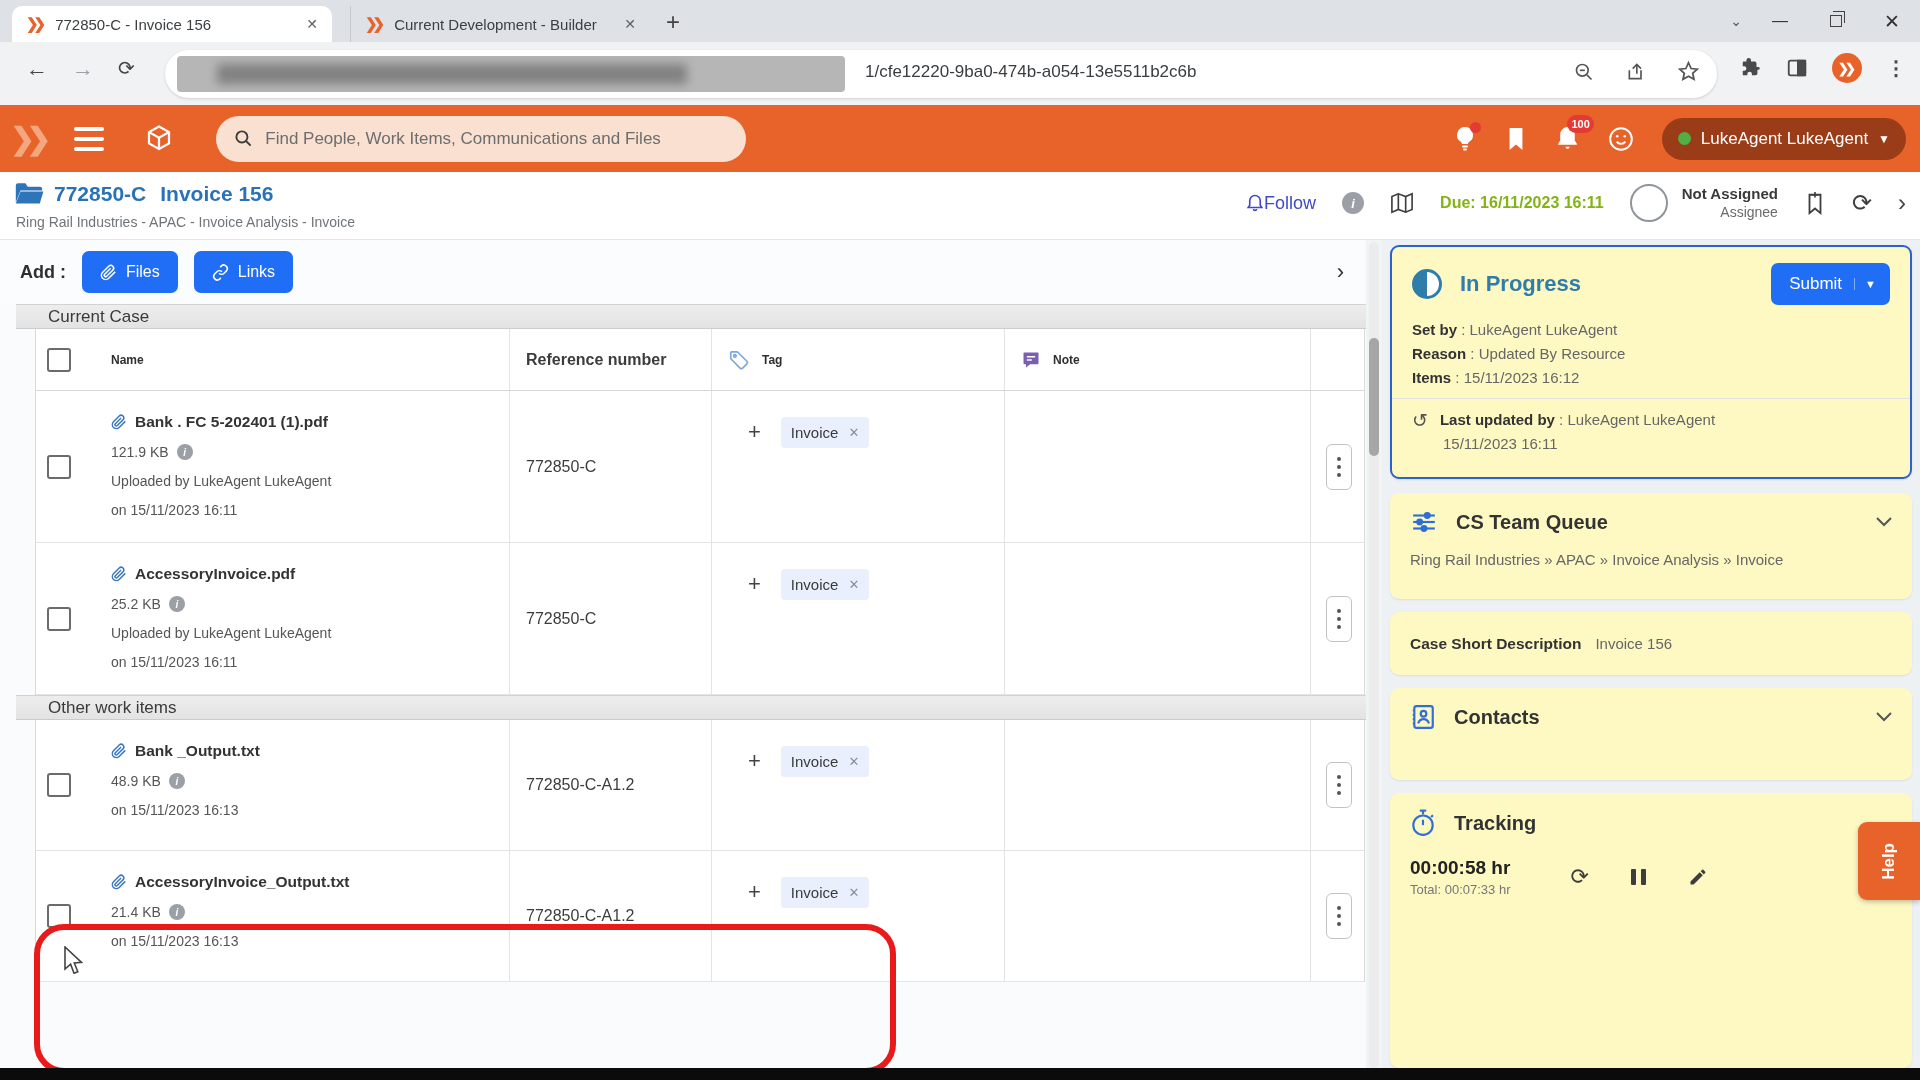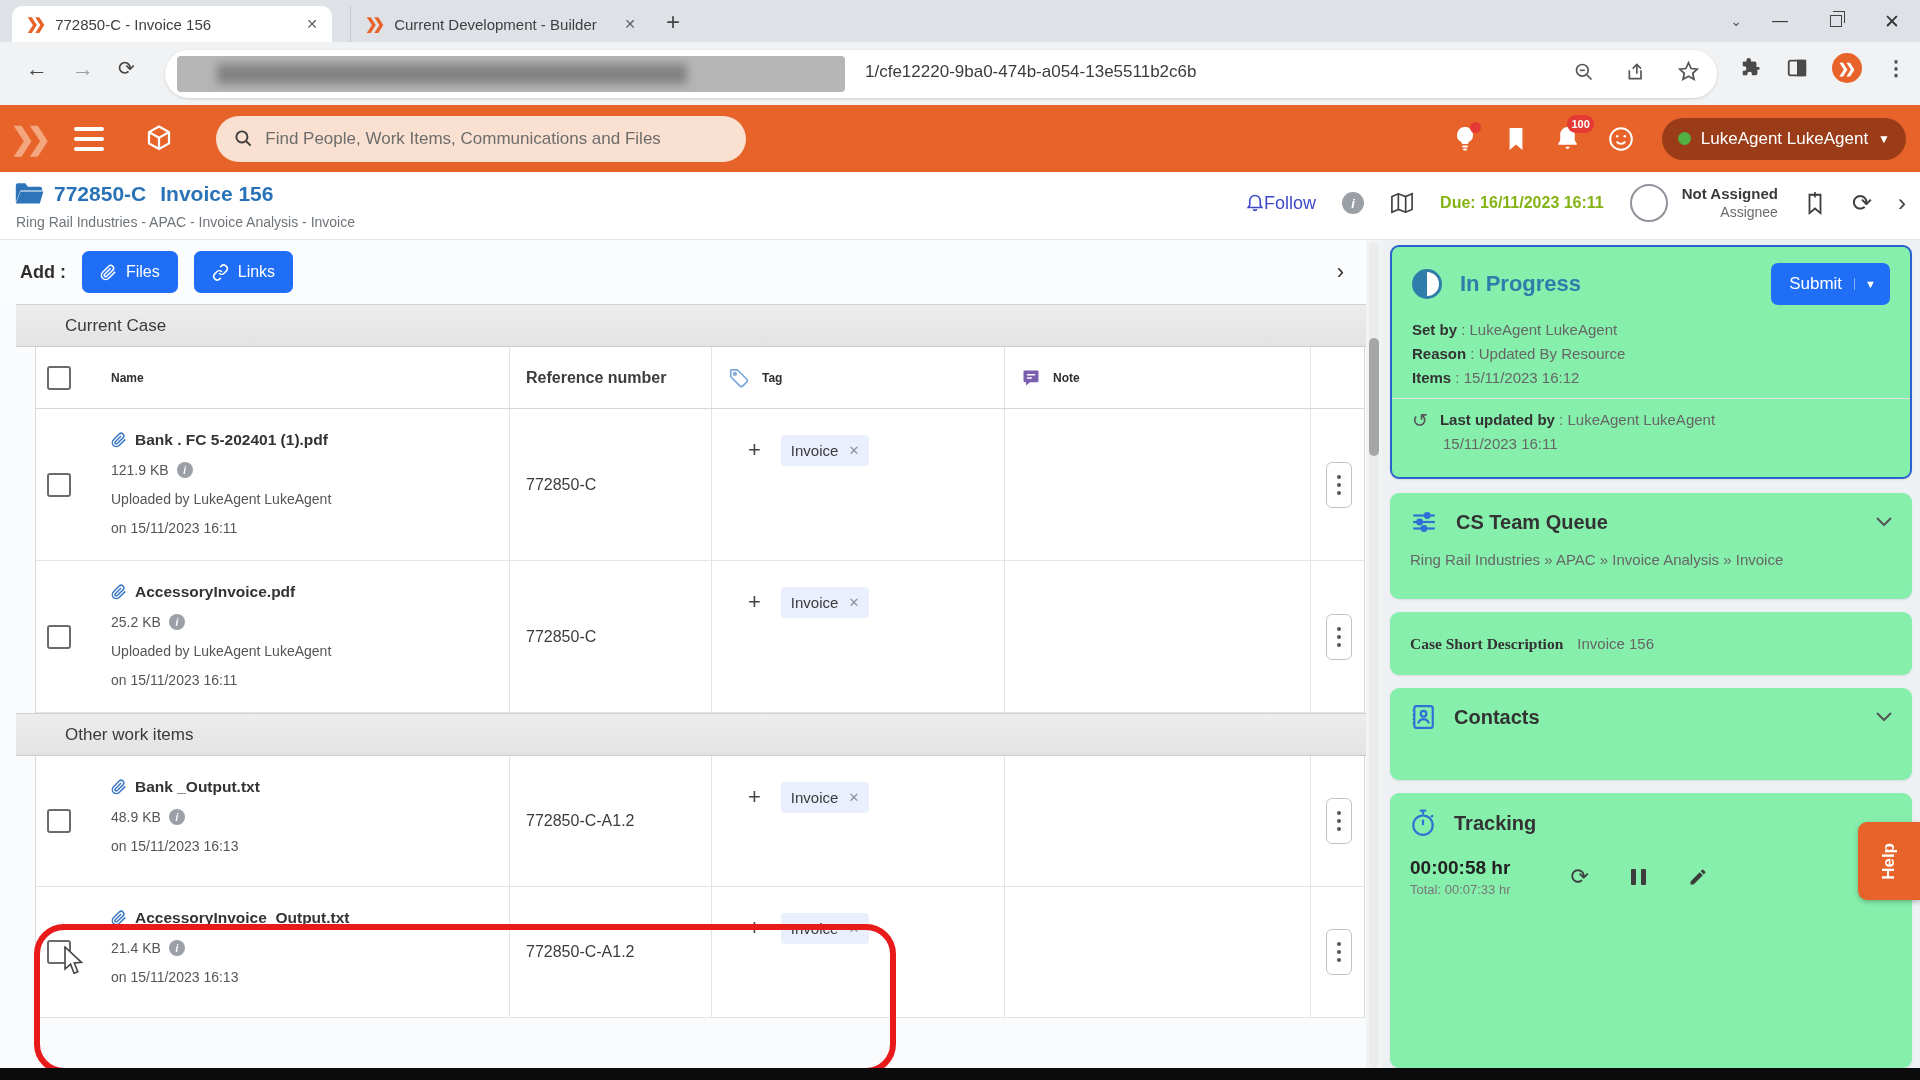--- a/index.html
+++ b/index.html
@@ -73,21 +73,21 @@
   .vthumb { position:absolute; top:96px; height:118px; width:10px; background:#a6a6a6; border-radius:5px; }
   .blackbar { position:absolute; left:0; right:0; bottom:0; height:12px; background:#0b0b0b; }
 
   .add-row { height:64px; display:flex; align-items:center; padding-left:20px; gap:16px; position:relative; background:#fbfcfd; }
   .add-label { font-size:18px; font-weight:bold; color:#2f2f2f; }
   .btn-blue { display:flex; align-items:center; gap:9px; background:#1f6ef5; color:#fff; font-size:16px; border:none; border-radius:7px; height:42px; padding:0 18px; }
   .add-chev { position:absolute; right:22px; font-size:22px; color:#333; }
   .info-bar { margin:0 3px 8px 40px; border:1px solid #d8d8d8; background:#fff; height:32px; display:flex; align-items:center; padding-left:72px; font-size:15px; color:#777; gap:6px; }
   .info-bold { color:#3a3a3a; font-weight:bold; }
 
-  .band { height:43px; margin-left:16px; background:linear-gradient(#ededed,#e3e3e3); border-top:1px solid #d2d2d2; border-bottom:1px solid #cccccc; display:flex; align-items:center; padding-left:49px; font-size:17px; color:#3a3a3a; }
+  .band { height:25px; margin-left:16px; background:linear-gradient(#ededed,#e3e3e3); border-top:1px solid #d2d2d2; border-bottom:1px solid #cccccc; display:flex; align-items:center; padding-left:32px; font-size:17px; color:#3a3a3a; }
   .tbl { margin-left:35px; width:1330px; background:#fff; border-left:1px solid #dadada; border-right:1px solid #dadada; }
   .thead, .trow { display:grid; grid-template-columns:45px 428px 202px 293px 306px 56px; }
   .thead { height:62px; align-items:center; border-bottom:1px solid #d6d6d6; }
   .th { font-size:12px; font-weight:bold; color:#2f2f2f; display:flex; align-items:center; gap:10px; }
   .c-ref, .c-tag, .c-note, .c-act { border-left:1px solid #e3e3e3; height:100%; }
   .thead .c-ref, .thead .c-tag, .thead .c-note, .thead .c-act { display:flex; align-items:center; padding-left:16px; }
   .checkbox { width:24px; height:24px; border:2px solid #6b6b6b; border-radius:3px; background:#fff; display:inline-block; }
   .c-check { display:flex; align-items:center; justify-content:center; }
   .trow { min-height:131px; border-bottom:1px solid #e4e4e4; }
   .trow.tall { min-height:152px; }
@@ -102,42 +102,42 @@
   .chip-x { color:#8a8f98; font-size:13px; }
   .c-act { display:flex; align-items:center; justify-content:center; }
   .kebab { width:26px; height:46px; border:1px solid #c3c3c3; border-radius:6px; display:flex; flex-direction:column; align-items:center; justify-content:center; gap:4px; }
   .kebab i { width:4px; height:4px; border-radius:50%; background:#555; }
 
   .annotation { position:absolute; left:34px; top:684px; width:862px; height:150px; border:6px solid #e81a1a; border-radius:30px; pointer-events:none; }
   .cursor { position:absolute; left:62px; top:706px; pointer-events:none; }
 
   
   .rightpanel { position:absolute; left:1382px; right:0; top:0; bottom:0; background:#edf1f3; }
-  .card { position:absolute; left:8px; right:8px; background:#86efac; border-radius:9px; box-shadow:0 1px 2px rgba(0,0,0,.08); padding:16px 20px; }
+  .card { position:absolute; left:8px; right:8px; background:#fef9c3; border-radius:9px; box-shadow:0 1px 2px rgba(0,0,0,.08); padding:16px 20px; }
   .card-status { top:5px; height:234px; border:2px solid #2a63cf; }
   .card-queue { top:253px; height:106px; }
   .card-desc { top:372px; height:63px; display:flex; align-items:center; gap:14px; }
   .card-contacts { top:448px; height:92px;padding-left:20px; }
   .card-tracking { top:553px; bottom:0; }
   .cardhead { display:flex; align-items:center; gap:18px; }
   .cardtitle { font-size:20px; font-weight:bold; color:#333; }
   .headchev { margin-left:auto; }
   .stage-row { display:flex; align-items:center; gap:18px; }
   .stage-ic { width:30px; height:30px; border-radius:50%; border:3px solid #2e7dab; background:linear-gradient(90deg,#2e7dab 50%,#fff 50%); }
   .stage-name { font-size:22px; color:#2e7dab; font-weight:600; }
   .submit { margin-left:auto; display:flex; align-items:center; background:#1f6ef5; color:#fff; border:none; border-radius:7px; height:42px; padding:0 14px 0 18px; font-size:17px; }
   .submit .sc { margin-left:12px; padding-left:10px; border-left:1px solid rgba(255,255,255,.45); font-size:11px; }
   .kv { font-size:15px; color:#666; margin-top:7px; }
   .kv b { color:#333; }
   .sdivider { border-top:1px solid #e2e2e2; margin:12px -20px 12px -20px; }
   .lastupd { display:flex; gap:12px; font-size:15px; color:#666; }
   .lastupd .hist { font-size:19px; color:#555; line-height:1; }
   .lastupd-date { margin-left:31px; margin-top:5px; font-size:15px; color:#666; }
   .queue-path { margin-top:16px; font-size:15px; color:#666; }
-  .desc-label { font-size:15.5px; font-weight:bold; color:#333;font-family:Liberation Serif, serif; }
+  .desc-label { font-size:15.5px; font-weight:bold; color:#333; }
   .desc-value { font-size:15px; color:#666; }
   .track-row { display:flex; align-items:center; margin-top:20px; }
   .elapsed { font-size:19px; font-weight:bold; color:#222; }
   .total { font-size:13px; color:#777; margin-top:3px; }
   .track-ctrls { display:flex; align-items:center; gap:42px; margin-left:60px; color:#3d3d3d; }
   .t-refresh { font-size:22px; }
   .pause { display:flex; gap:5px; }
   .pause i { width:5px; height:16px; background:#3d3d3d; border-radius:1px; }
   .helptab { position:absolute; right:0; top:582px; width:62px; height:78px; background:#e8632a; border-radius:9px 0 0 9px; box-shadow:0 2px 5px rgba(0,0,0,.25); display:flex; align-items:center; justify-content:center; }
   .helptab span { writing-mode:vertical-rl; transform:rotate(180deg); color:#fff; font-weight:bold; font-size:17px; }

